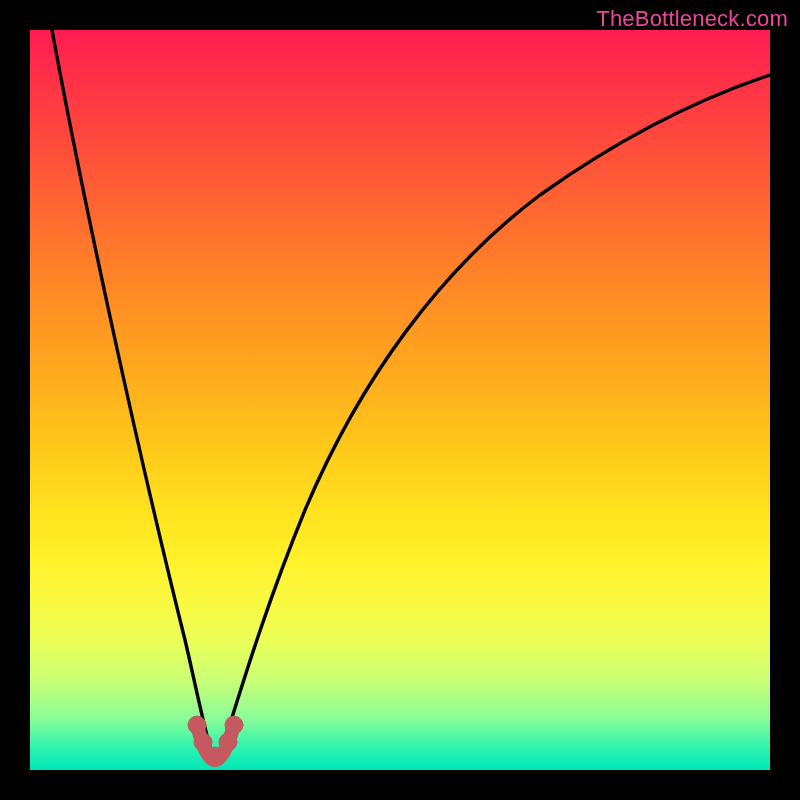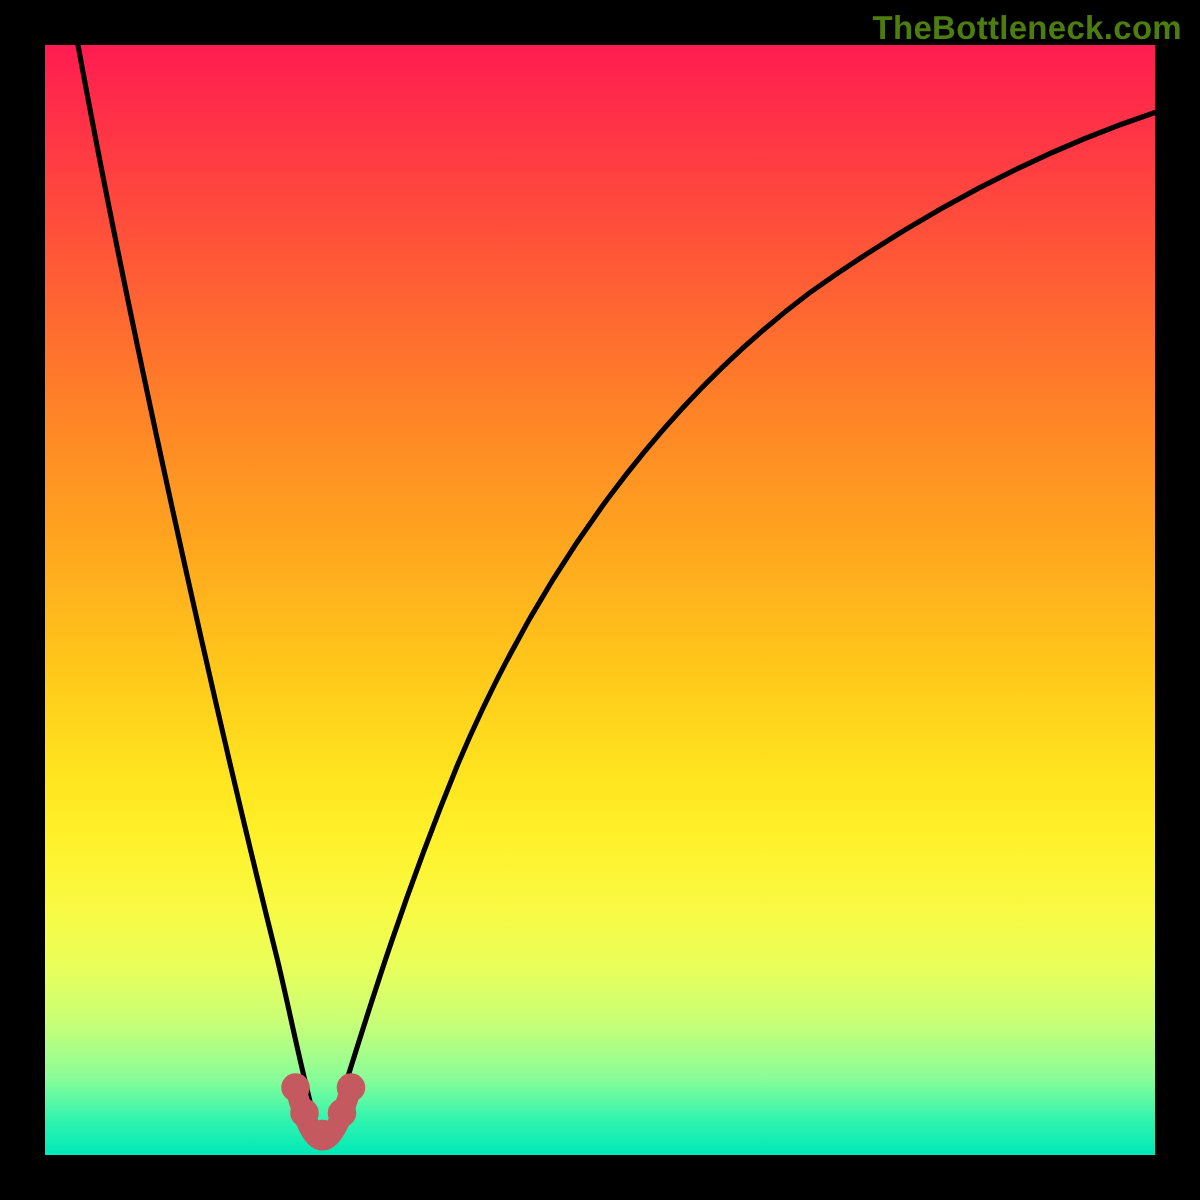--- a/index.html
+++ b/index.html
@@ -54,23 +54,23 @@
     position: absolute;
     left: 0;
     top: 0;
     width: 100%;
     height: 100%;
   }
   .attribution {
     position: absolute;
     top: 6px;
     right: 12px;
-    color: #4d7c0f;
+    color: #ec4899;
     font-size: 22px;
-    font-weight: 700;
+    font-weight: 400;
     letter-spacing: 0.2px;
   }
 </style>
 </head>
 <body>
 
 <div class="frame">
   <div class="attribution">TheBottleneck.com</div>
 
   <div class="plot">

